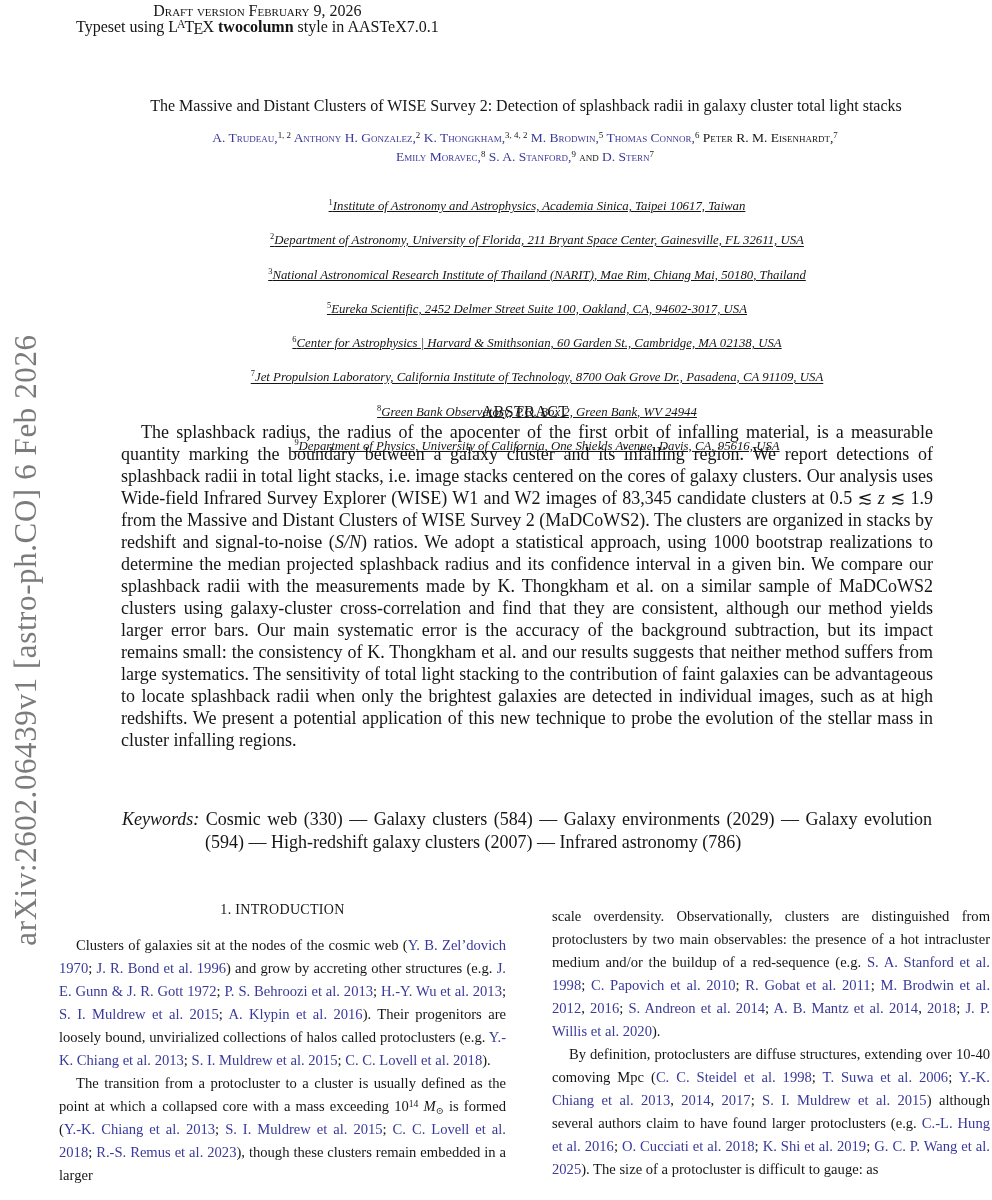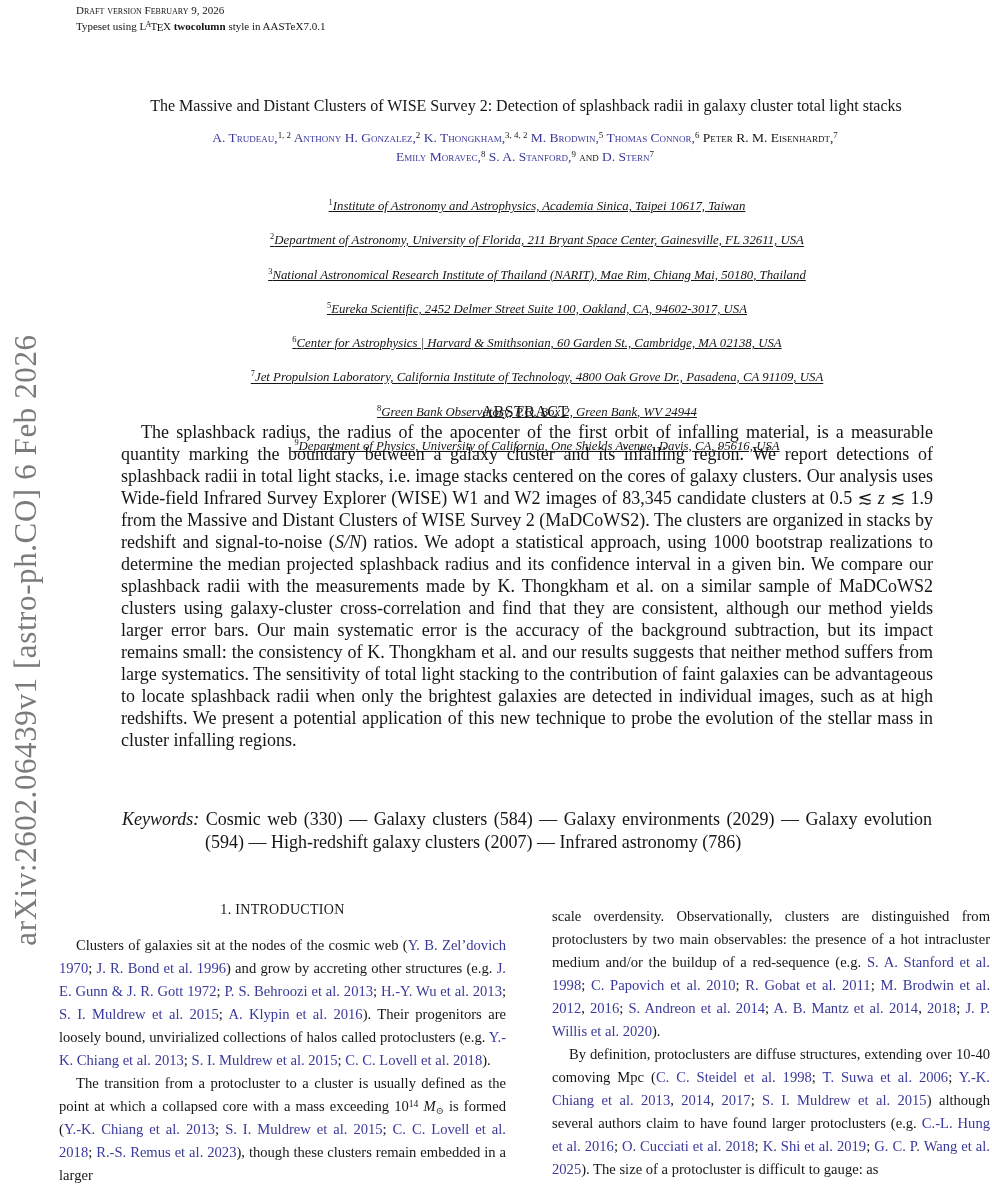--- a/index.html
+++ b/index.html
@@ -1,21 +1,21 @@
 <!DOCTYPE html>
 <html style="--link: #39399b; --watermark: #7b7b7b; --text: #151515;"><head>
 <meta charset="utf-8">
 <style>
   html,body{margin:0;padding:0;background:#e8e8e8;}
   .page{
     position:relative;width:992px;height:1200px;background:#ffffff;overflow:hidden;
     font-family:"Liberation Serif","DejaVu Serif",serif;color:var(--text,#151515);
   }
   .sc{font-variant:small-caps;}
-  .toph{position:absolute;top:3px;left:76px;font-size:11px;line-height:15.5px;}
+  .toph{position:absolute;top:3px;left:76px;font-size:16px;line-height:15.5px;text-align:center;}
   .latex-a{font-size:0.72em;position:relative;top:-0.32em;margin:0 -0.08em;line-height:0;}
   .latex-e{position:relative;top:0.18em;margin:0 -0.05em;line-height:0;}
   .watermark{
     position:absolute;top:640px;left:26px;transform:translate(-50%,-50%) rotate(-90deg);
     white-space:nowrap;font-size:31px;letter-spacing:0.6px;color:var(--watermark,#7b7b7b);
   }
   .title{
     position:absolute;top:97px;left:61px;width:930px;margin:0;
     text-align:center;font-size:16px;font-weight:normal;white-space:nowrap;
   }
@@ -69,21 +69,21 @@
     <div><span class="c">A. Trudeau,</span><span class="sup">1, 2</span><span> </span><span class="c">Anthony H. Gonzalez,</span><span class="sup">2</span><span> </span><span class="c">K. Thongkham,</span><span class="sup">3, 4, 2</span><span> </span><span class="c">M. Brodwin,</span><span class="sup">5</span><span> </span><span class="c">Thomas Connor,</span><span class="sup">6</span><span> </span><span>Peter R. M. Eisenhardt,</span><span class="sup">7</span></div>
     <div><span class="c">Emily Moravec,</span><span class="sup">8</span><span> </span><span class="c">S. A. Stanford,</span><span class="sup">9</span><span> </span><span>and </span><span class="c">D. Stern</span><span class="sup">7</span></div>
   </div>
 
   <div class="affils" id="affils">
       <div class="affil"><sup>1</sup><span class="affil-text">Institute of Astronomy and Astrophysics, Academia Sinica, Taipei 10617, Taiwan</span></div>
       <div class="affil"><sup>2</sup><span class="affil-text">Department of Astronomy, University of Florida, 211 Bryant Space Center, Gainesville, FL 32611, USA</span></div>
       <div class="affil"><sup>3</sup><span class="affil-text">National Astronomical Research Institute of Thailand (NARIT), Mae Rim, Chiang Mai, 50180, Thailand</span></div>
       <div class="affil"><sup>5</sup><span class="affil-text">Eureka Scientific, 2452 Delmer Street Suite 100, Oakland, CA, 94602-3017, USA</span></div>
       <div class="affil"><sup>6</sup><span class="affil-text">Center for Astrophysics | Harvard &amp; Smithsonian, 60 Garden St., Cambridge, MA 02138, USA</span></div>
-      <div class="affil"><sup>7</sup><span class="affil-text">Jet Propulsion Laboratory, California Institute of Technology, 4800 Oak Grove Dr., Pasadena, CA 91109, USA</span></div>
+      <div class="affil"><sup>7</sup><span class="affil-text">Jet Propulsion Laboratory, California Institute of Technology, 8700 Oak Grove Dr., Pasadena, CA 91109, USA</span></div>
       <div class="affil"><sup>8</sup><span class="affil-text">Green Bank Observatory, P.O. Box 2, Green Bank, WV 24944</span></div>
       <div class="affil"><sup>9</sup><span class="affil-text">Department of Physics, University of California, One Shields Avenue, Davis, CA, 95616, USA</span></div>
     </div>
 
   <div class="abs-head">ABSTRACT</div>
 
   <div class="abs-body"><span>The splashback radius, the radius of the apocenter of the first orbit of infalling material, is a measurable quantity marking the boundary between a galaxy cluster and its infalling region. We report detections of splashback radii in total light stacks, i.e. image stacks centered on the cores of galaxy clusters. Our analysis uses Wide-field Infrared Survey Explorer (WISE) W1 and W2 images of 83,345 candidate clusters at 0.5 ≲ </span><span class="i">z</span><span> ≲ 1.9 from the Massive and Distant Clusters of WISE Survey 2 (MaDCoWS2). The clusters are organized in stacks by redshift and signal-to-noise (</span><span class="i">S/N</span><span>) ratios. We adopt a statistical approach, using 1000 bootstrap realizations to determine the median projected splashback radius and its confidence interval in a given bin. We compare our splashback radii with the measurements made by K. Thongkham et al. on a similar sample of MaDCoWS2 clusters using galaxy-cluster cross-correlation and find that they are consistent, although our method yields larger error bars. Our main systematic error is the accuracy of the background subtraction, but its impact remains small: the consistency of K. Thongkham et al. and our results suggests that neither method suffers from large systematics. The sensitivity of total light stacking to the contribution of faint galaxies can be advantageous to locate splashback radii when only the brightest galaxies are detected in individual images, such as at high redshifts. We present a potential application of this new technique to probe the evolution of the stellar mass in cluster infalling regions.</span></div>
 
   <div class="keywords">
     <span class="i">Keywords:</span>

